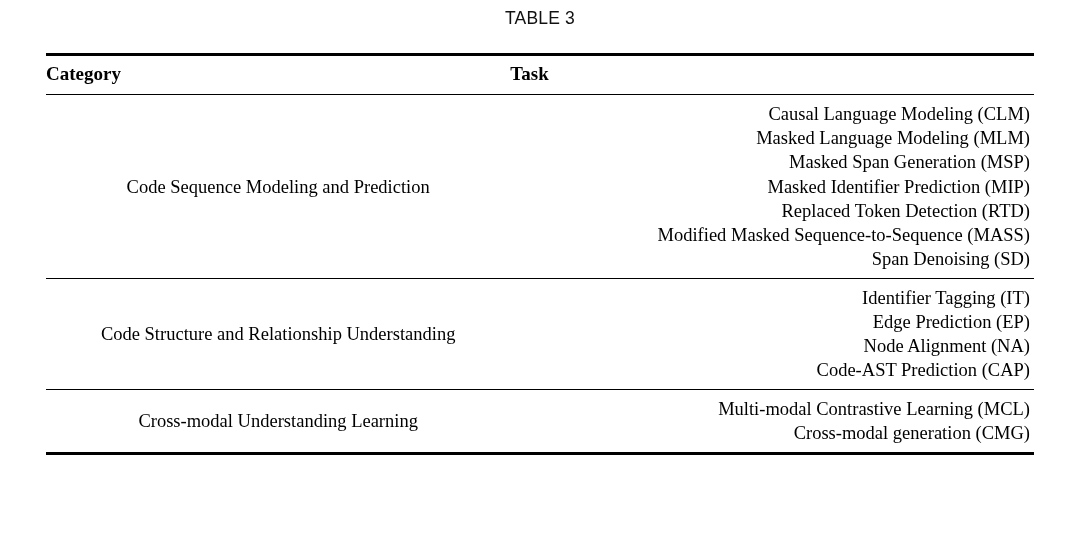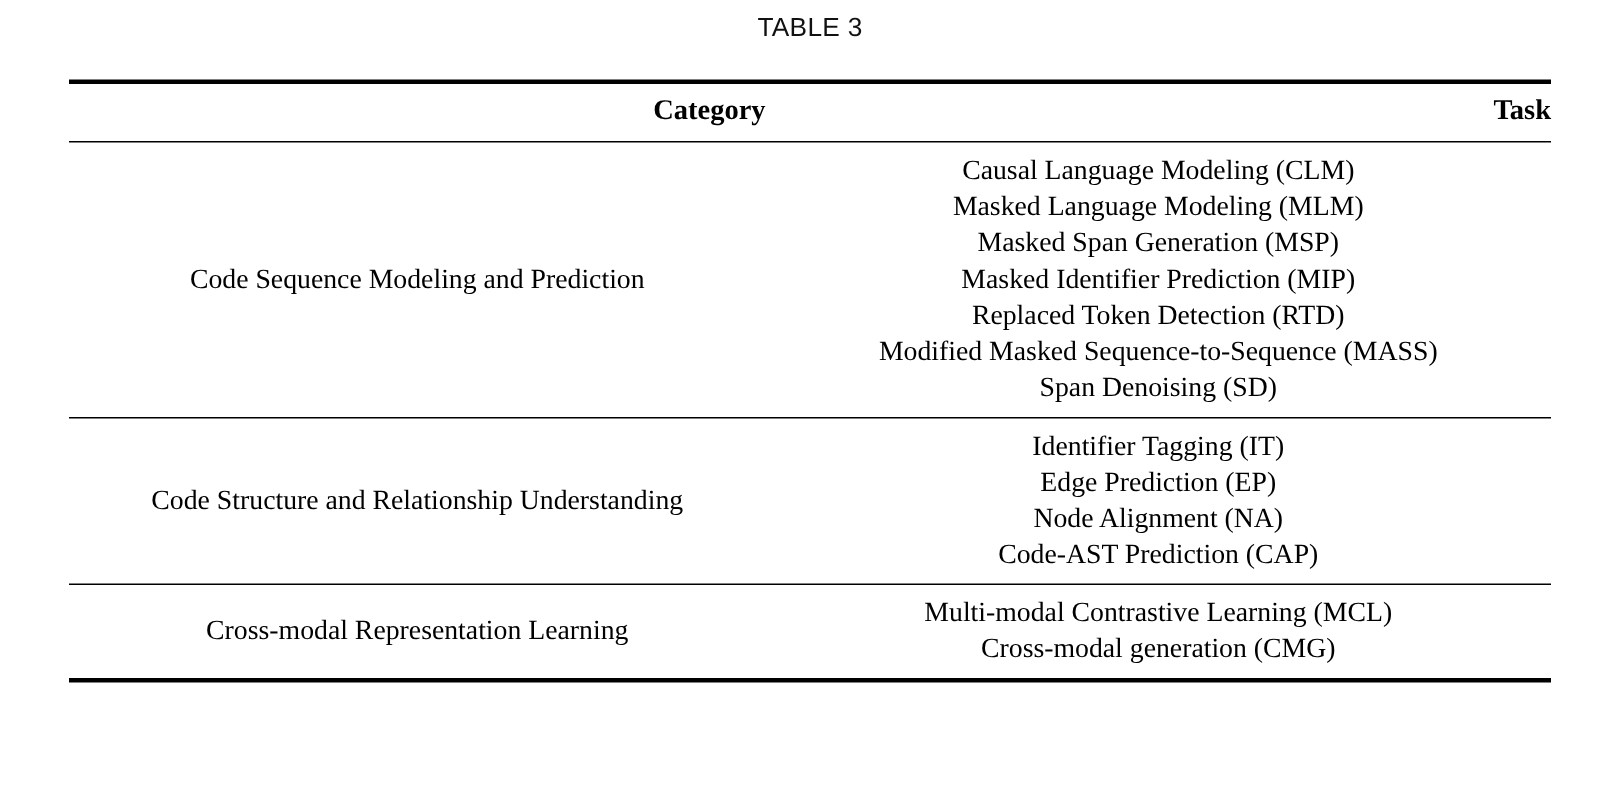--- a/index.html
+++ b/index.html
@@ -42,21 +42,21 @@
     border-collapse: collapse;
     table-layout: fixed;
   }
   table.tbl col.col-category { width: 47%; }
   table.tbl col.col-task { width: 53%; }
   thead th {
     font-family: "Liberation Serif", serif;
     font-weight: bold;
     font-size: 19px;
     padding: 7px 0 9px 0;
-    text-align: right;
+    text-align: left;
     border-top: 3px solid #000000;
     border-bottom: 1.6px solid #000000;
   }
   tbody td {
     text-align: center;
     vertical-align: middle;
     font-size: 18.5px;
     line-height: 1.30;
     padding: 7px 4px 7px 4px;
     border-bottom: 1.6px solid #000000;
@@ -66,20 +66,21 @@
   }
   .cat-cell {
     font-size: 18.5px;
   }
   .cat-cell .catline {
     display: block;
   }
   .task-cell .taskline {
     display: block;
     white-space: nowrap;
+    text-align: right;
   }
 </style>
 </head>
 <body>
 
 <div class="page">
 
   <div class="caption">
     <span class="caption-line1">TABLE 3</span>
   </div>
@@ -120,21 +121,21 @@
         <td class="task-cell">
           <span class="taskline">Identifier Tagging (IT)</span>
           <span class="taskline">Edge Prediction (EP)</span>
           <span class="taskline">Node Alignment (NA)</span>
           <span class="taskline">Code-AST Prediction (CAP)</span>
         </td>
       </tr>
 
       <tr>
         <td class="cat-cell">
-          <span class="catline">Cross-modal Representation Learning</span>
+          <span class="catline">Cross-modal Understanding Learning</span>
         </td>
         <td class="task-cell">
           <span class="taskline">Multi-modal Contrastive Learning (MCL)</span>
           <span class="taskline">Cross-modal generation (CMG)</span>
         </td>
       </tr>
 
     </tbody>
   </table>
 

